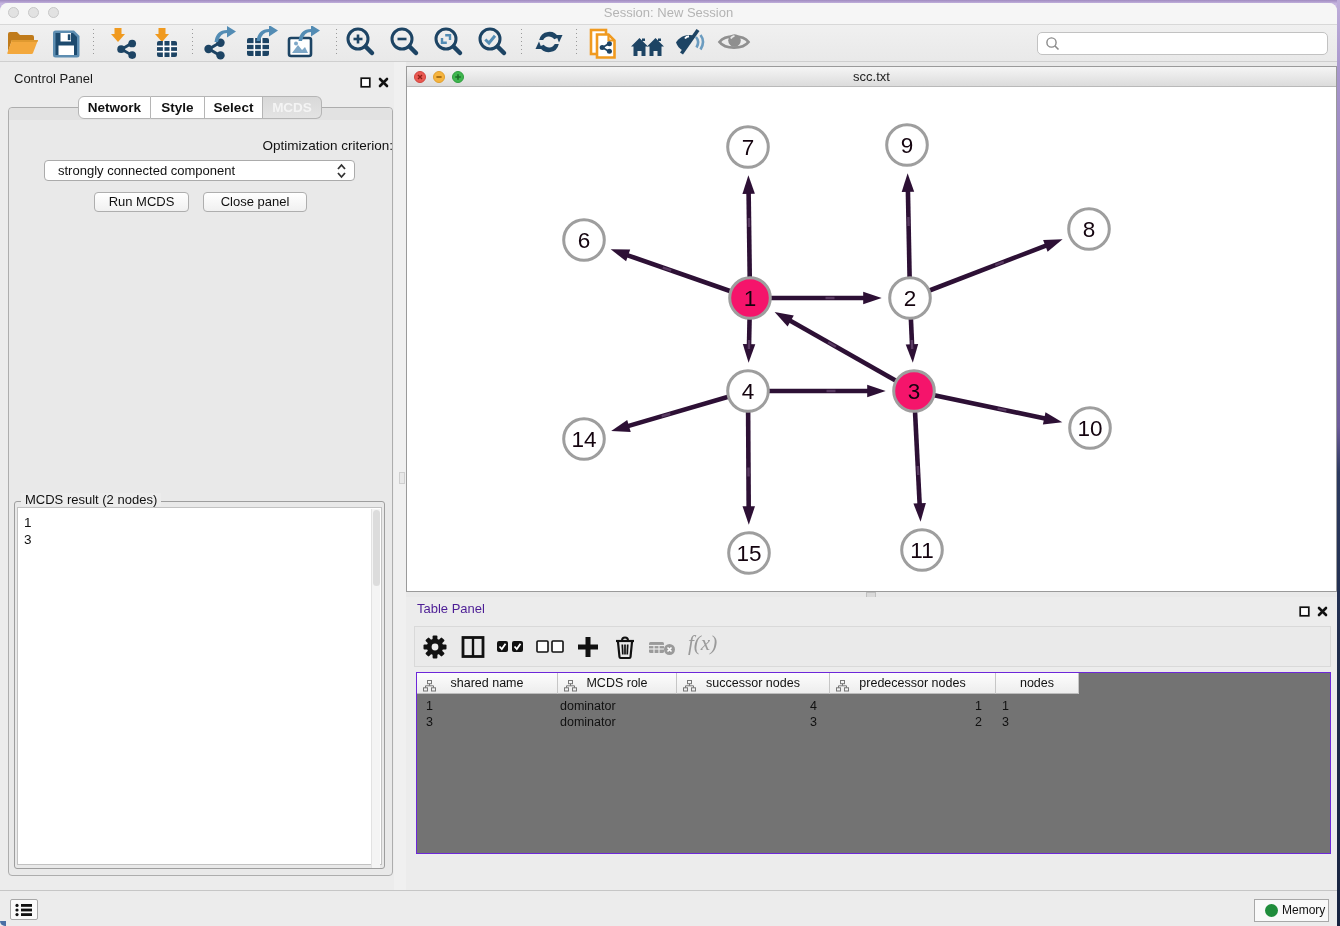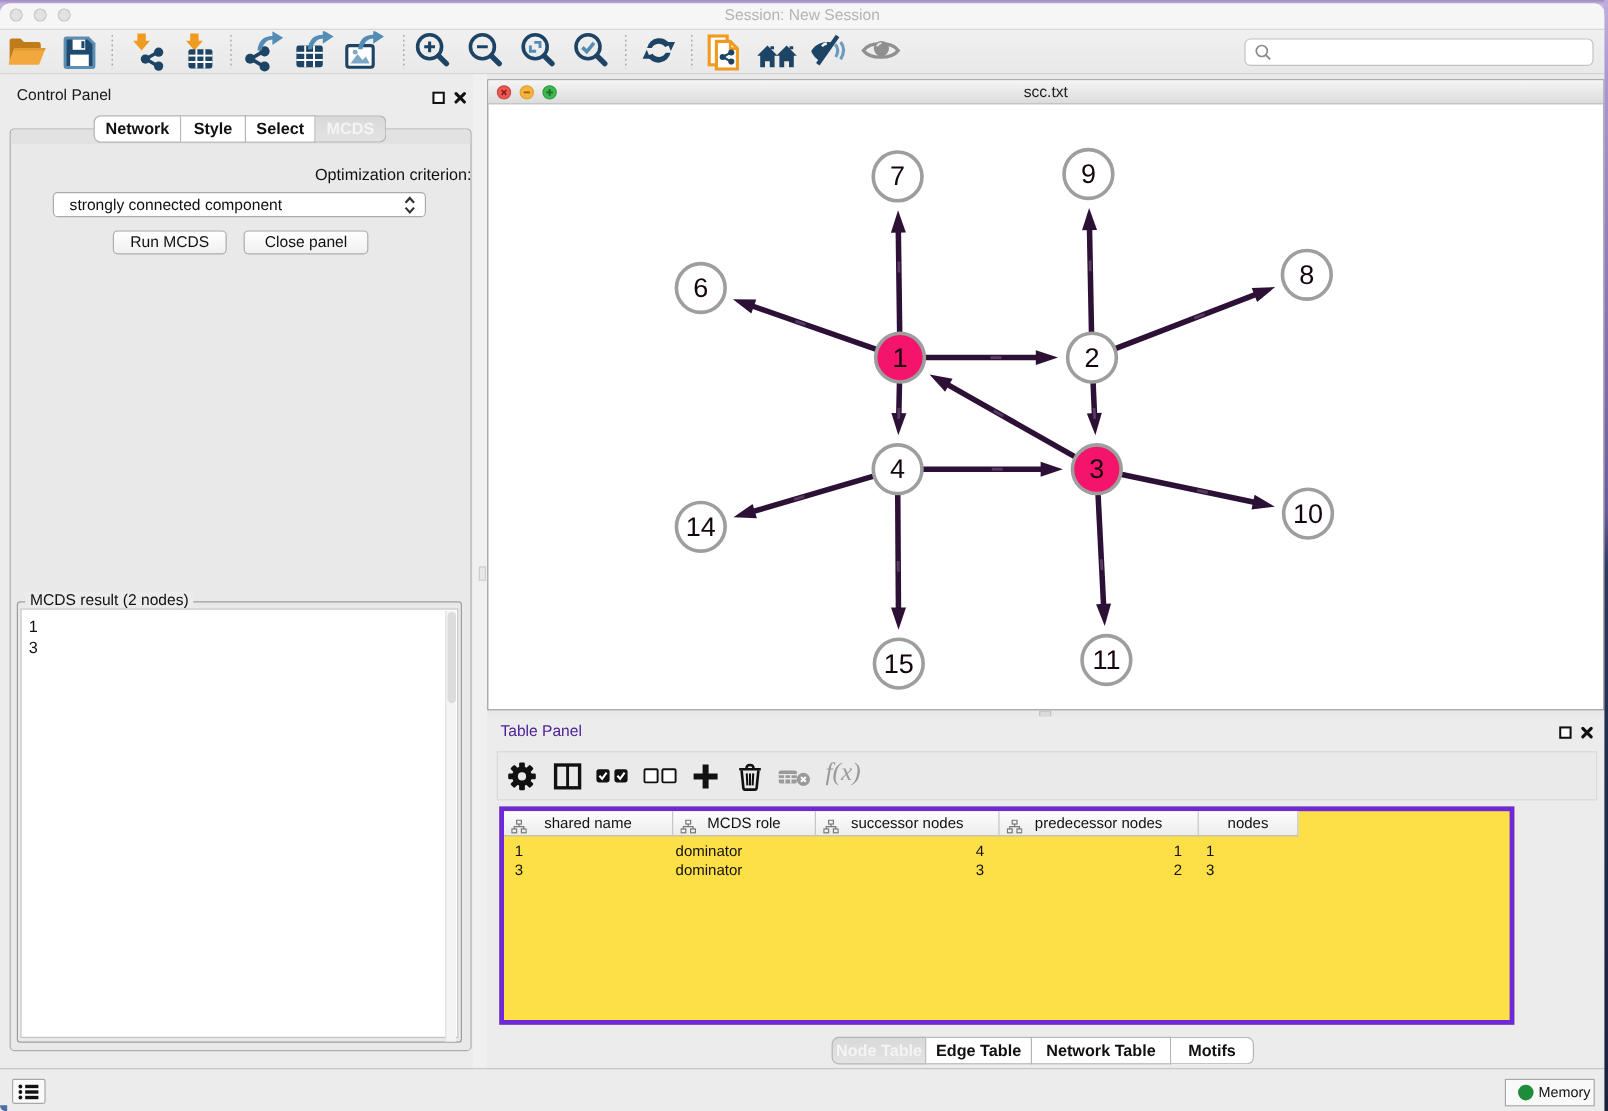--- a/index.html
+++ b/index.html
@@ -33,21 +33,21 @@
 #mcdslist{position:absolute;left:17px;top:507px;width:365px;height:358px;background:#fff;border:1px solid #c2c2c2;font-size:13.5px;color:#111}
 #mcdslist .item{padding-left:6px;height:17px;line-height:17px}
 #vsb{position:absolute;right:1px;top:1px;width:9px;height:359px;background:#f4f4f4;border-left:1px solid #e2e2e2}
 #vsb .thumb{position:absolute;left:1px;top:1px;width:7px;height:76px;background:#dcdcdc;border-radius:4px}
 #netwin{position:absolute;left:406px;top:66px;width:931px;height:526px;border:1px solid #9a9a9a;background:#fff}
 #nettitle{position:absolute;left:0;top:0;width:100%;height:20px;background:linear-gradient(#f5f5f5,#dcdcdc);border-bottom:1px solid #b9b9b9;text-align:center;font-size:13px;color:#222;line-height:19px}
 .tl{position:absolute;top:4px;width:12px;height:12px;border-radius:50%}
 #tablepanel{position:absolute;left:406px;top:597px;width:931px;height:294px;background:#ececec}
 #tptitle{position:absolute;left:11px;top:4px;font-size:13px;color:#4c1d95}
 #tptools{position:absolute;left:8px;top:29px;width:917px;height:41px;background:#eaeaea;border:1px solid #d9d9d9}
-#tbl{position:absolute;left:10px;top:75px;width:846px;height:182px;background:#fde047;border:4px solid #6d28d9}
+#tbl{position:absolute;left:10px;top:75px;width:915px;height:182px;background:#737373;border:1px solid #6d28d9}
 #tblhead{position:absolute;left:0;top:0;width:662px;height:21px;background:linear-gradient(#fdfdfd,#ededed);border-bottom:1px solid #bcbcbc;font-size:12.5px;color:#111}
 .hcell{position:absolute;top:0;height:21px;border-right:1px solid #c6c6c6;text-align:center;line-height:21px}
 .hicon{position:absolute;left:5px;top:5px}
 .trow{position:absolute;font-size:12.5px;color:#111;height:16px;line-height:16px}
 .num{position:absolute;text-align:right}
 #btabs{position:absolute;left:287px;top:267px;height:23px;display:flex}
 #statusbar{position:absolute;left:0;top:890px;width:1337px;height:36px;background:#ececec;border-top:1px solid #c6c6c6}
 #sbtn{position:absolute;left:10px;top:8px;width:28px;height:21px;background:#fafafa;border:1px solid #a8a8a8;border-radius:2px}
 #membtn{position:absolute;left:1254px;top:8px;width:75px;height:23px;background:#f9f9f9;border:1px solid #a8a8a8;font-size:12px;color:#111;line-height:21px;text-align:left;padding-left:27px}
 #memdot{position:absolute;left:10px;top:4px;width:13px;height:13px;border-radius:50%;background:#1f8c3b}
@@ -401,26 +401,20 @@
 <div class="num trow" style="left:300px;top:25px;width:100px">4</div>
 <div class="num trow" style="left:465px;top:25px;width:100px">1</div>
 <div class="trow" style="left:585px;top:25px">1</div>
 <div class="trow" style="left:9px;top:41px">3</div>
 <div class="trow" style="left:143px;top:41px">dominator</div>
 <div class="num trow" style="left:300px;top:41px;width:100px">3</div>
 <div class="num trow" style="left:465px;top:41px;width:100px">2</div>
 <div class="trow" style="left:585px;top:41px">3</div>
 
 </div>
-<div id="btabs">
-<div class="tab first sel" style="width:79px">Node Table</div>
-<div class="tab" style="width:88px">Edge Table</div>
-<div class="tab" style="width:116px">Network Table</div>
-<div class="tab last" style="width:69px">Motifs</div>
-</div>
 </div>
 <div id="statusbar">
 <div id="sbtn">
       <svg width="18" height="14" viewBox="0 0 18 14" style="position:absolute;left:4px;top:3px">
         <circle cx="2" cy="2.4" r="1.6" fill="#111"></circle>
         <rect x="6" y="1" width="11" height="2.8" fill="#111"></rect>
         <circle cx="2" cy="7" r="1.6" fill="#111"></circle>
         <rect x="6" y="5.6" width="11" height="2.8" fill="#111"></rect>
         <circle cx="2" cy="11.6" r="1.6" fill="#111"></circle>
         <rect x="6" y="10.2" width="11" height="2.8" fill="#111"></rect>

